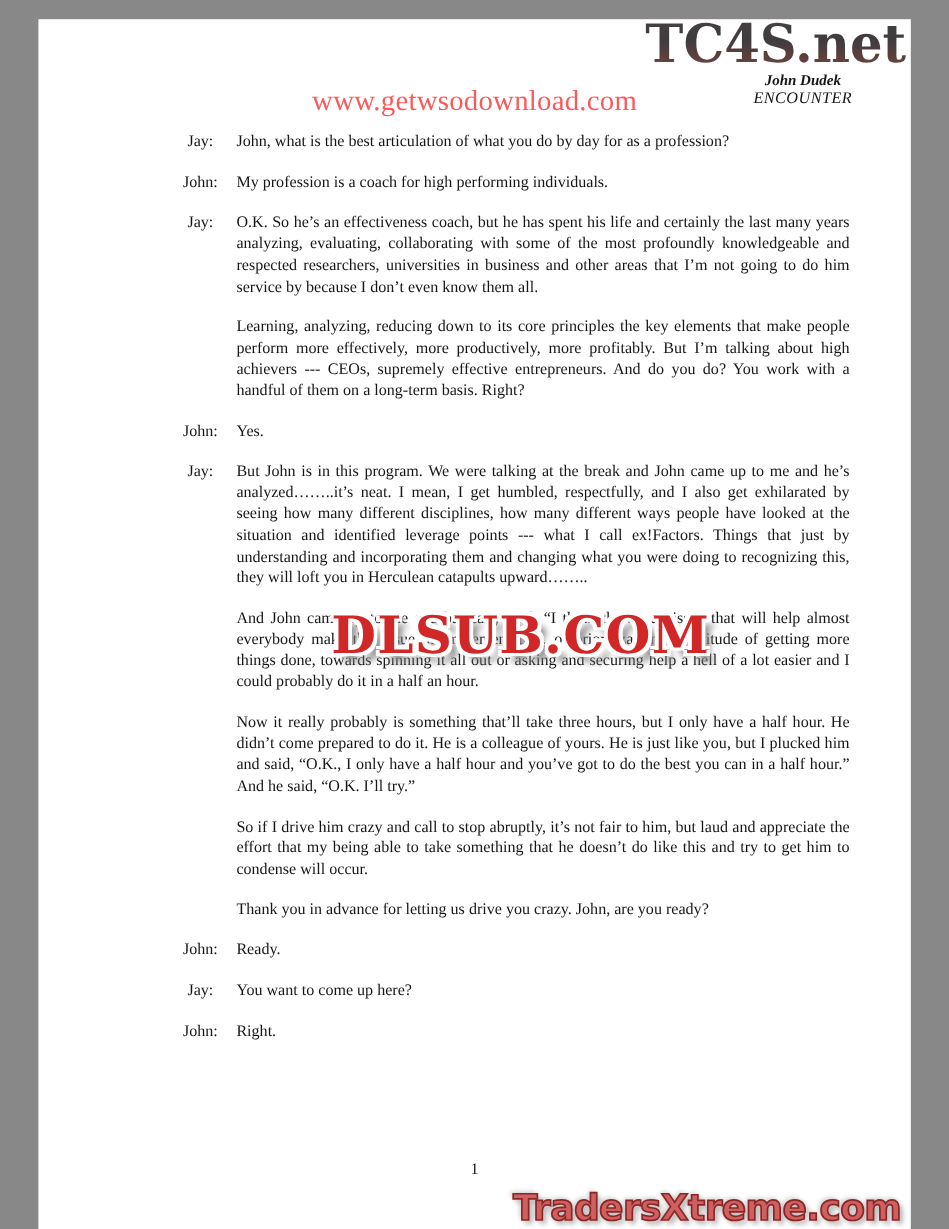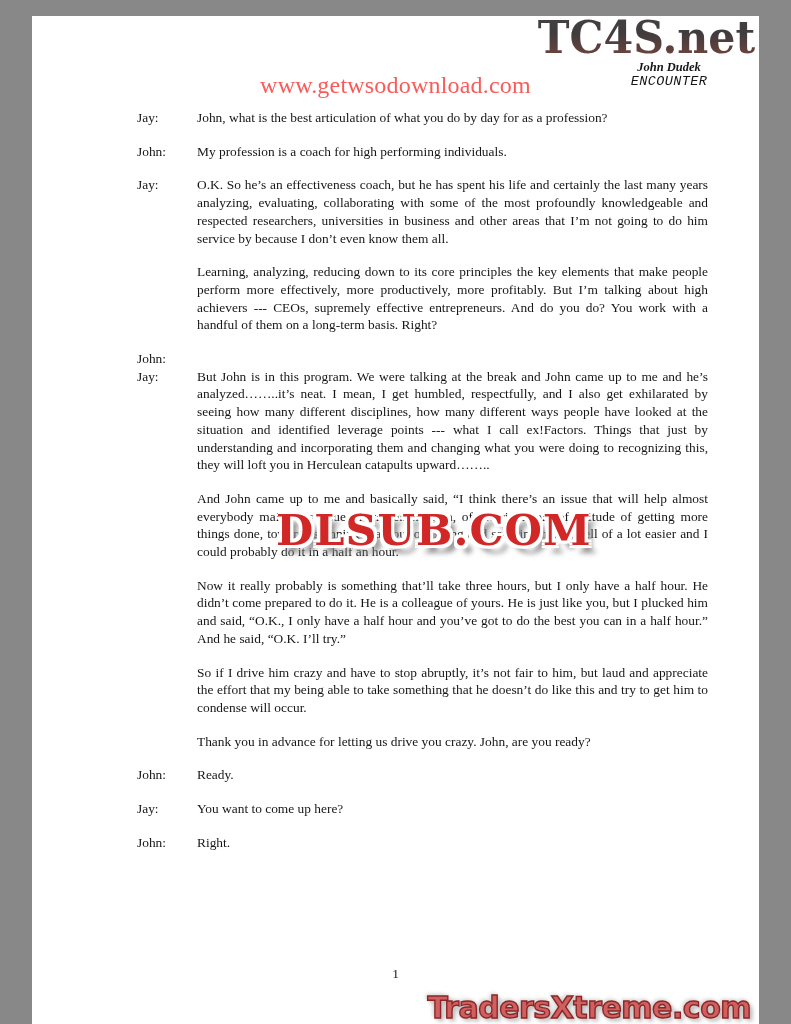--- a/index.html
+++ b/index.html
@@ -41,21 +41,20 @@
   }
   .logo-caption-author {
     font-size: 12.5px;
     font-weight: 600;
     line-height: 14px;
   }
   .logo-caption-encounter {
     font-size: 13.5px;
     letter-spacing: 0.4px;
     line-height: 16px;
-    font-family: Liberation Mono, monospace;
   }
 
   .url-watermark {
     position: absolute;
     top: 56px;
     left: 0;
     width: 100%;
     text-align: center;
     font-family: Liberation Serif, serif;
     font-size: 24px;
@@ -69,21 +68,21 @@
     top: 93px;
     left: 105px;
     width: 571px;
     font-size: 13.4px;
     line-height: 17.7px;
   }
   .entry {
     display: grid;
     grid-template-columns: 60px 1fr;
   }
-  .speaker { text-align: left; }
+  .speaker { text-align: center; }
   .turn p {
     margin: 0 0 16px 0;
     text-align: justify;
   }
   .turn p:last-child { margin-bottom: 16px; }
 
   
   .dlsub-watermark {
     position: absolute;
     top: 488px;
@@ -163,29 +162,32 @@
     <div class="entry">
       <div class="speaker">Jay:</div>
       <div class="turn">
         <p>O.K.  So he’s an effectiveness coach, but he has spent his life and certainly the last many years analyzing, evaluating, collaborating with some of the most profoundly knowledgeable and respected researchers, universities in business and other areas that I’m not going to do him service by because I don’t even know them all.</p>
         <p>Learning, analyzing, reducing down to its core principles the key elements that make people perform more effectively, more productively, more profitably.  But I’m talking about high achievers --- CEOs, supremely effective entrepreneurs.  And do you do?  You work with a handful of them on a long-term basis.  Right?</p>
       </div>
     </div>
 
     <div class="entry">
       <div class="speaker">John:</div>
+      <div class="turn">
+        <p>Yes.</p>
+      </div>
     </div>
 
     <div class="entry">
       <div class="speaker">Jay:</div>
       <div class="turn">
         <p>But John is in this program.  We were talking at the break and John came up to me and he’s analyzed……..it’s neat.  I mean, I get humbled, respectfully, and I also get exhilarated by seeing how many different disciplines, how many different ways people have looked at the situation and identified leverage points --- what I call ex!Factors.  Things that just by understanding and incorporating them and changing what you were doing to recognizing this, they will loft you in Herculean catapults upward……..</p>
         <p>And John came up to me and basically said, “I think there’s an issue that will help almost everybody make this issue of implementation, of prioritization, of attitude of getting more things done, towards spinning it all out or asking and securing help a hell of a lot easier and I could probably do it in a half an hour.</p>
         <p>Now it really probably is something that’ll take three hours, but I only have a half hour.  He didn’t come prepared to do it.  He is a colleague of yours.  He is just like you, but I plucked him and said, “O.K., I only have a half hour and you’ve got to do the best you can in a half hour.”  And he said, “O.K.  I’ll try.”</p>
-        <p>So if I drive him crazy and have to stop abruptly, it’s not fair to him, but laud and appreciate the effort that my being able to take something that he doesn’t do like this and try to get him to condense will occur.</p>
+        <p>So if I drive him crazy and call to stop abruptly, it’s not fair to him, but laud and appreciate the effort that my being able to take something that he doesn’t do like this and try to get him to condense will occur.</p>
         <p>Thank you in advance for letting us drive you crazy.  John, are you ready?</p>
       </div>
     </div>
 
     <div class="entry">
       <div class="speaker">John:</div>
       <div class="turn">
         <p>Ready.</p>
       </div>
     </div>

